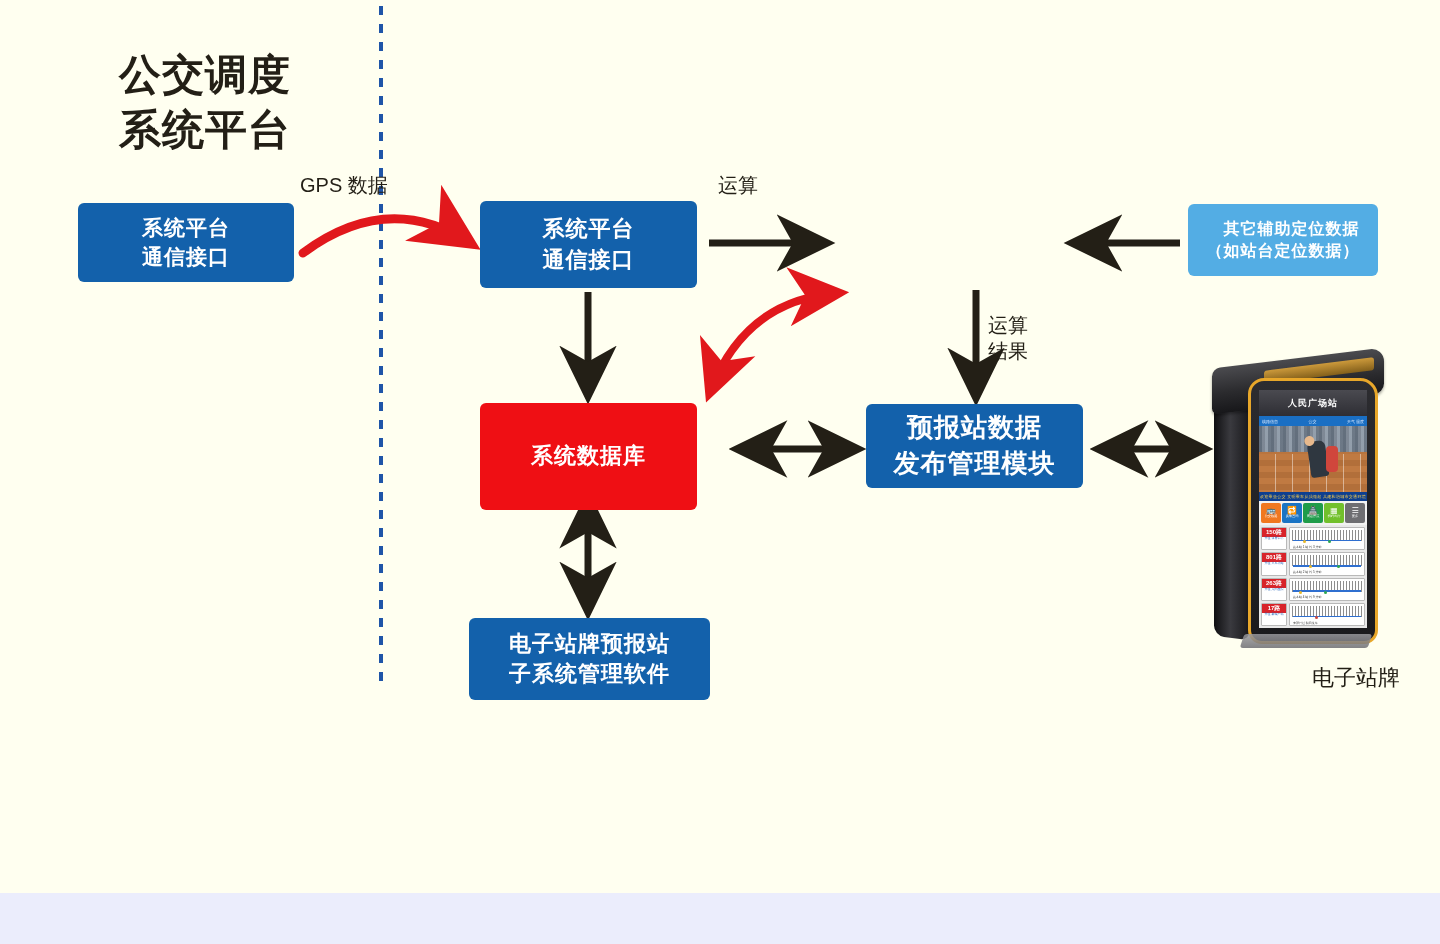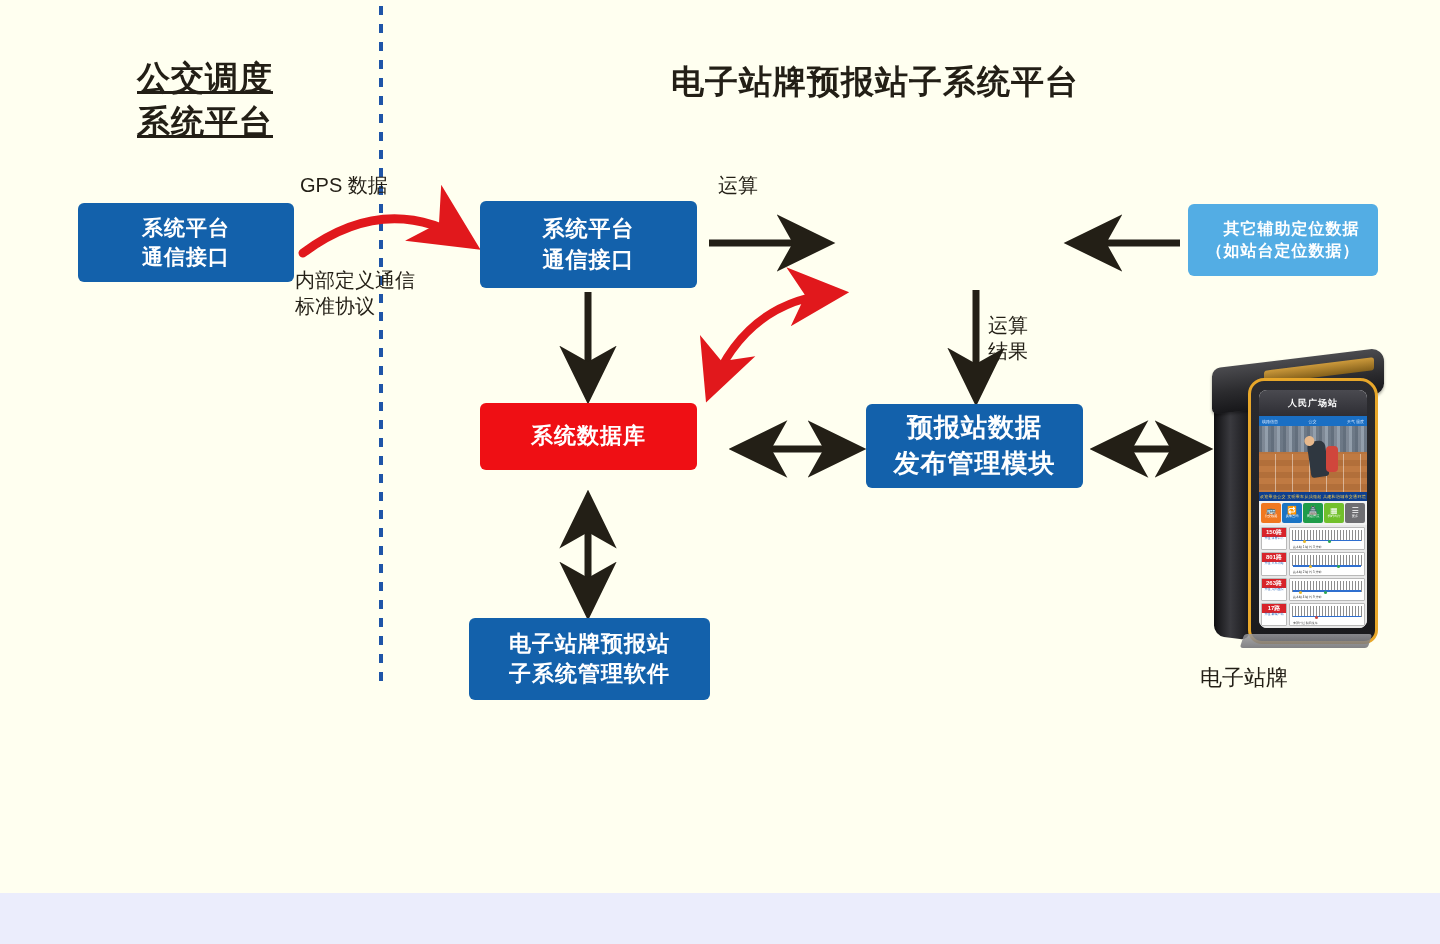--- a/index.html
+++ b/index.html
@@ -39,24 +39,23 @@
     position: absolute;
     font-weight: bold;
     color: #231f16;
     letter-spacing: 1px;
     text-align: center;
     line-height: 1.32;
     white-space: pre-line;
   }
   #title-left {
     left: 80px;
-    top: 56px;
+    top: 47px;
     width: 250px;
-    font-size: 33px;
-    text-decoration: underline;
+    font-size: 42px;
   }
   #title-right {
     left: 585px;
     top: 60px;
     width: 580px;
     font-size: 33px;
   }
   .node {
     position: absolute;
     box-sizing: border-box;
@@ -80,21 +79,21 @@
     color: #231f16;
     font-size: 20px;
     text-align: left;
     line-height: 1.3;
     white-space: pre-line;
   }
   .caption {
     position: absolute;
     color: #231f16;
     font-size: 22px;
-    text-align: left;
+    text-align: right;
     white-space: pre-line;
   }
 
   
   #sign {
     position: absolute;
     left: 1212px;
     top: 358px;
     width: 172px;
     height: 296px;
@@ -133,21 +132,21 @@
     border-radius: 16px 18px 14px 14px;
     border: 3px solid #e8a72a;
     box-sizing: border-box;
     overflow: hidden;
   }
   #sign .screen {
     position: absolute;
     left: 8px; top: 9px;
     width: 108px; height: 238px;
     background: #ffffff;
-    border-radius: 8px;
+    border-radius: 0;
     overflow: hidden;
     display: flex;
     flex-direction: column;
   }
   #sign .stn-head {
     height: 26px;
     background: linear-gradient(180deg,#4a4a50,#2e2e34);
     color: #fff;
     font-size: 9px;
     font-weight: bold;
@@ -331,44 +330,41 @@
 
     <line x1="737" y1="449" x2="858" y2="449" stroke="#231f16" stroke-width="7" marker-end="url(#blackArrow)" marker-start="url(#blackArrowStart)"></line>
 
     <line x1="1098" y1="449" x2="1205" y2="449" stroke="#231f16" stroke-width="7" marker-end="url(#blackArrow)" marker-start="url(#blackArrowStart)"></line>
 
     <line x1="588" y1="498" x2="588" y2="612" stroke="#231f16" stroke-width="7" marker-end="url(#blackArrow)" marker-start="url(#blackArrowStart)"></line>
   </svg>
 
   <div class="title" id="title-left">公交调度
 系统平台</div>
-  <div class="title" id="title-right">电子站牌预报站子系统平台</div>
 
   <div class="node blue" style="left:78px; top:203px; width:216px; height:79px; font-size:21px;">系统平台
 通信接口</div>
 
   <div class="node blue" style="left:480px; top:201px; width:217px; height:87px; font-size:22px;">系统平台
 通信接口</div>
 
 
   <div class="node lblue" style="left:1188px; top:204px; width:190px; height:72px; font-size:16px;text-align:right;">其它辅助定位数据
 （如站台定位数据）</div>
 
-  <div class="node red" style="left:480px; top:403px; width:217px; height:67px; font-size:22px;">系统数据库</div>
+  <div class="node red" style="left:480px; top:403px; width:217px; height:107px; font-size:22px;">系统数据库</div>
 
   <div class="node blue" style="left:866px; top:404px; width:217px; height:84px; font-size:26px;">预报站数据
 发布管理模块</div>
 
   <div class="node blue" style="left:469px; top:618px; width:241px; height:82px; font-size:22px;">电子站牌预报站
 子系统管理软件</div>
 
   <div class="edge-label" style="left:300px; top:172px; width:170px;">GPS 数据</div>
 
-  <div class="edge-label" style="left:295px; top:267px; width:180px;">内部定义通信
-标准协议</div>
 
   <div class="edge-label" style="left:718px; top:172px; width:80px;">运算</div>
 
   <div class="edge-label" style="left:988px; top:312px; width:70px; text-align:left;">运算
 结果</div>
 
   <div id="sign">
     <div class="leg"></div>
     <div class="canopy"></div>
     <div class="canopy-gold"></div>

